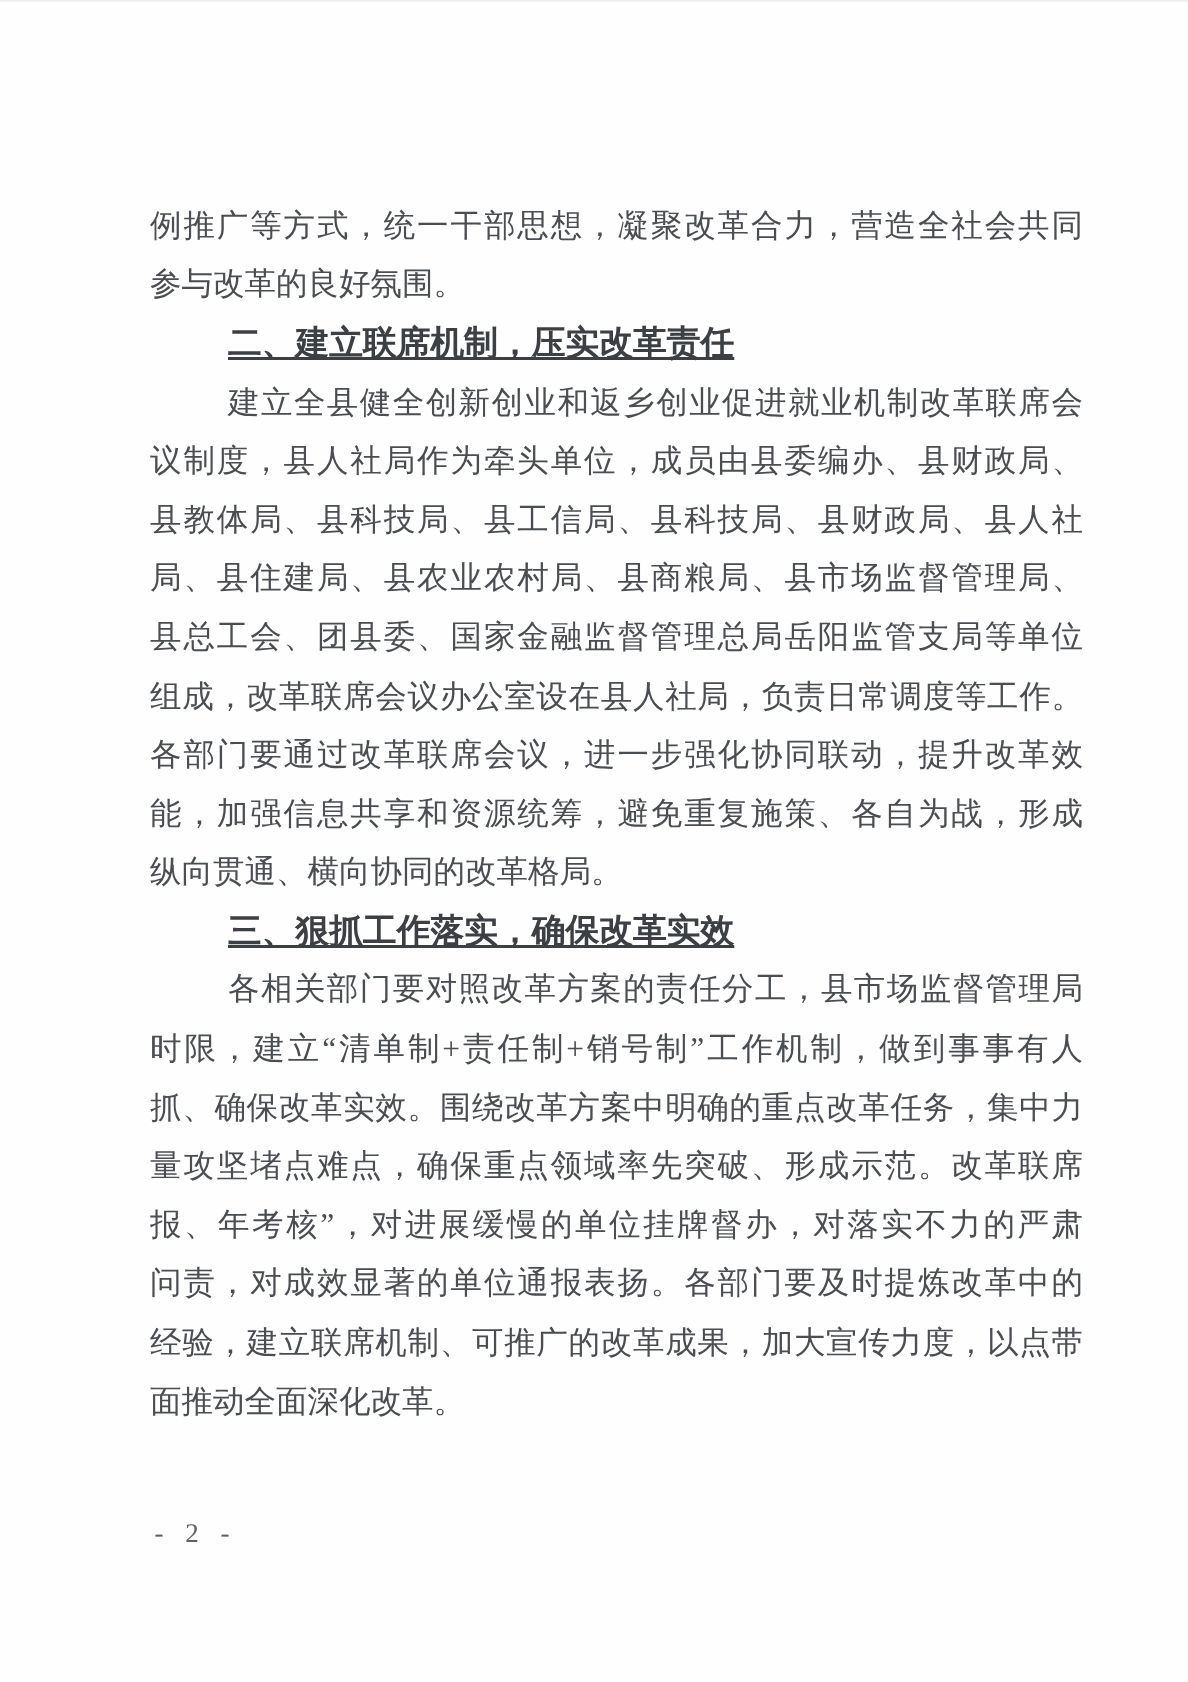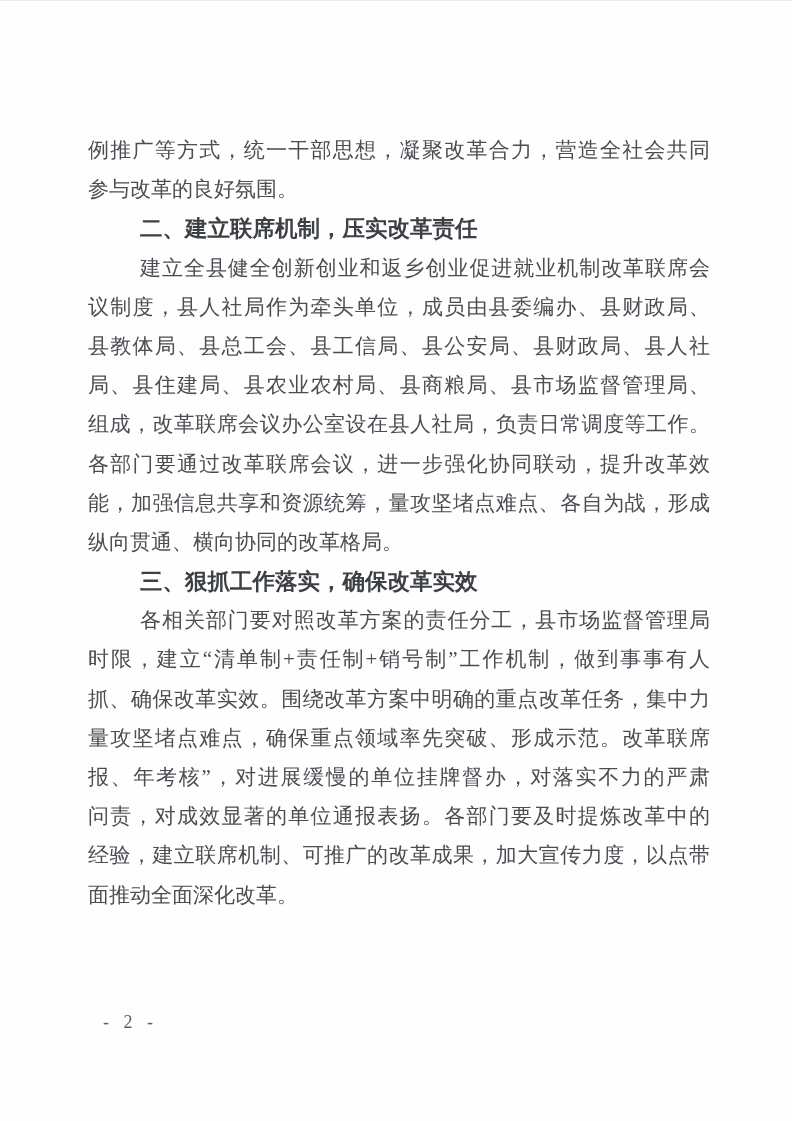--- a/index.html
+++ b/index.html
@@ -12,21 +12,21 @@
     position: relative;
     width: 792px;
     height: 1121px;
     background: #fefefe;
     border-top: 1px solid #ececec;
     box-sizing: border-box;
     overflow: hidden;
   }
   .content {
     position: absolute;
-    left: 88px;
+    left: 100px;
     top: 130px;
     width: 622px;
   }
   .line {
     height: 39.2px;
     line-height: 39.2px;
     font-size: 21px;
     color: #4a4d51;
     text-align: justify;
     text-align-last: justify;
@@ -47,20 +47,21 @@
     padding-left: 52px;
     box-sizing: border-box;
     font-family: "Liberation Sans", "DejaVu Sans", sans-serif;
     font-weight: bold;
     font-size: 22.5px;
     color: #3c3f43;
     text-align: left;
     text-align-last: left;
     white-space: nowrap;
     overflow: hidden;
+    text-decoration: underline;
   }
   .page-number {
     position: absolute;
     left: 103px;
     top: 1008px;
     height: 26px;
     line-height: 26px;
     font-size: 18px;
     color: #5d6064;
     letter-spacing: 5px;
@@ -70,25 +71,26 @@
 </head>
 <body>
 
 <div class="page">
   <div class="content" id="content">
       <div class="line">例推广等方式，统一干部思想，凝聚改革合力，营造全社会共同</div>
       <div class="line no-stretch">参与改革的良好氛围。</div>
       <div class="heading">二、建立联席机制，压实改革责任</div>
       <div class="line indent">建立全县健全创新创业和返乡创业促进就业机制改革联席会</div>
       <div class="line">议制度，县人社局作为牵头单位，成员由县委编办、县财政局、</div>
-      <div class="line">县教体局、县总工会、县工信局、县公安局、县财政局、县人社</div>
+      <div class="line">县教体局、县科技局、县工信局、县科技局、县财政局、县人社</div>
       <div class="line">局、县住建局、县农业农村局、县商粮局、县市场监督管理局、</div>
+      <div class="line">县总工会、团县委、国家金融监督管理总局岳阳监管支局等单位</div>
       <div class="line">组成，改革联席会议办公室设在县人社局，负责日常调度等工作。</div>
       <div class="line">各部门要通过改革联席会议，进一步强化协同联动，提升改革效</div>
-      <div class="line">能，加强信息共享和资源统筹，量攻坚堵点难点、各自为战，形成</div>
+      <div class="line">能，加强信息共享和资源统筹，避免重复施策、各自为战，形成</div>
       <div class="line no-stretch">纵向贯通、横向协同的改革格局。</div>
       <div class="heading">三、狠抓工作落实，确保改革实效</div>
       <div class="line indent">各相关部门要对照改革方案的责任分工，县市场监督管理局</div>
       <div class="line">时限，建立“清单制+责任制+销号制”工作机制，做到事事有人</div>
       <div class="line">抓、确保改革实效。围绕改革方案中明确的重点改革任务，集中力</div>
       <div class="line">量攻坚堵点难点，确保重点领域率先突破、形成示范。改革联席</div>
       <div class="line">报、年考核”，对进展缓慢的单位挂牌督办，对落实不力的严肃</div>
       <div class="line">问责，对成效显著的单位通报表扬。各部门要及时提炼改革中的</div>
       <div class="line">经验，建立联席机制、可推广的改革成果，加大宣传力度，以点带</div>
       <div class="line no-stretch">面推动全面深化改革。</div>

